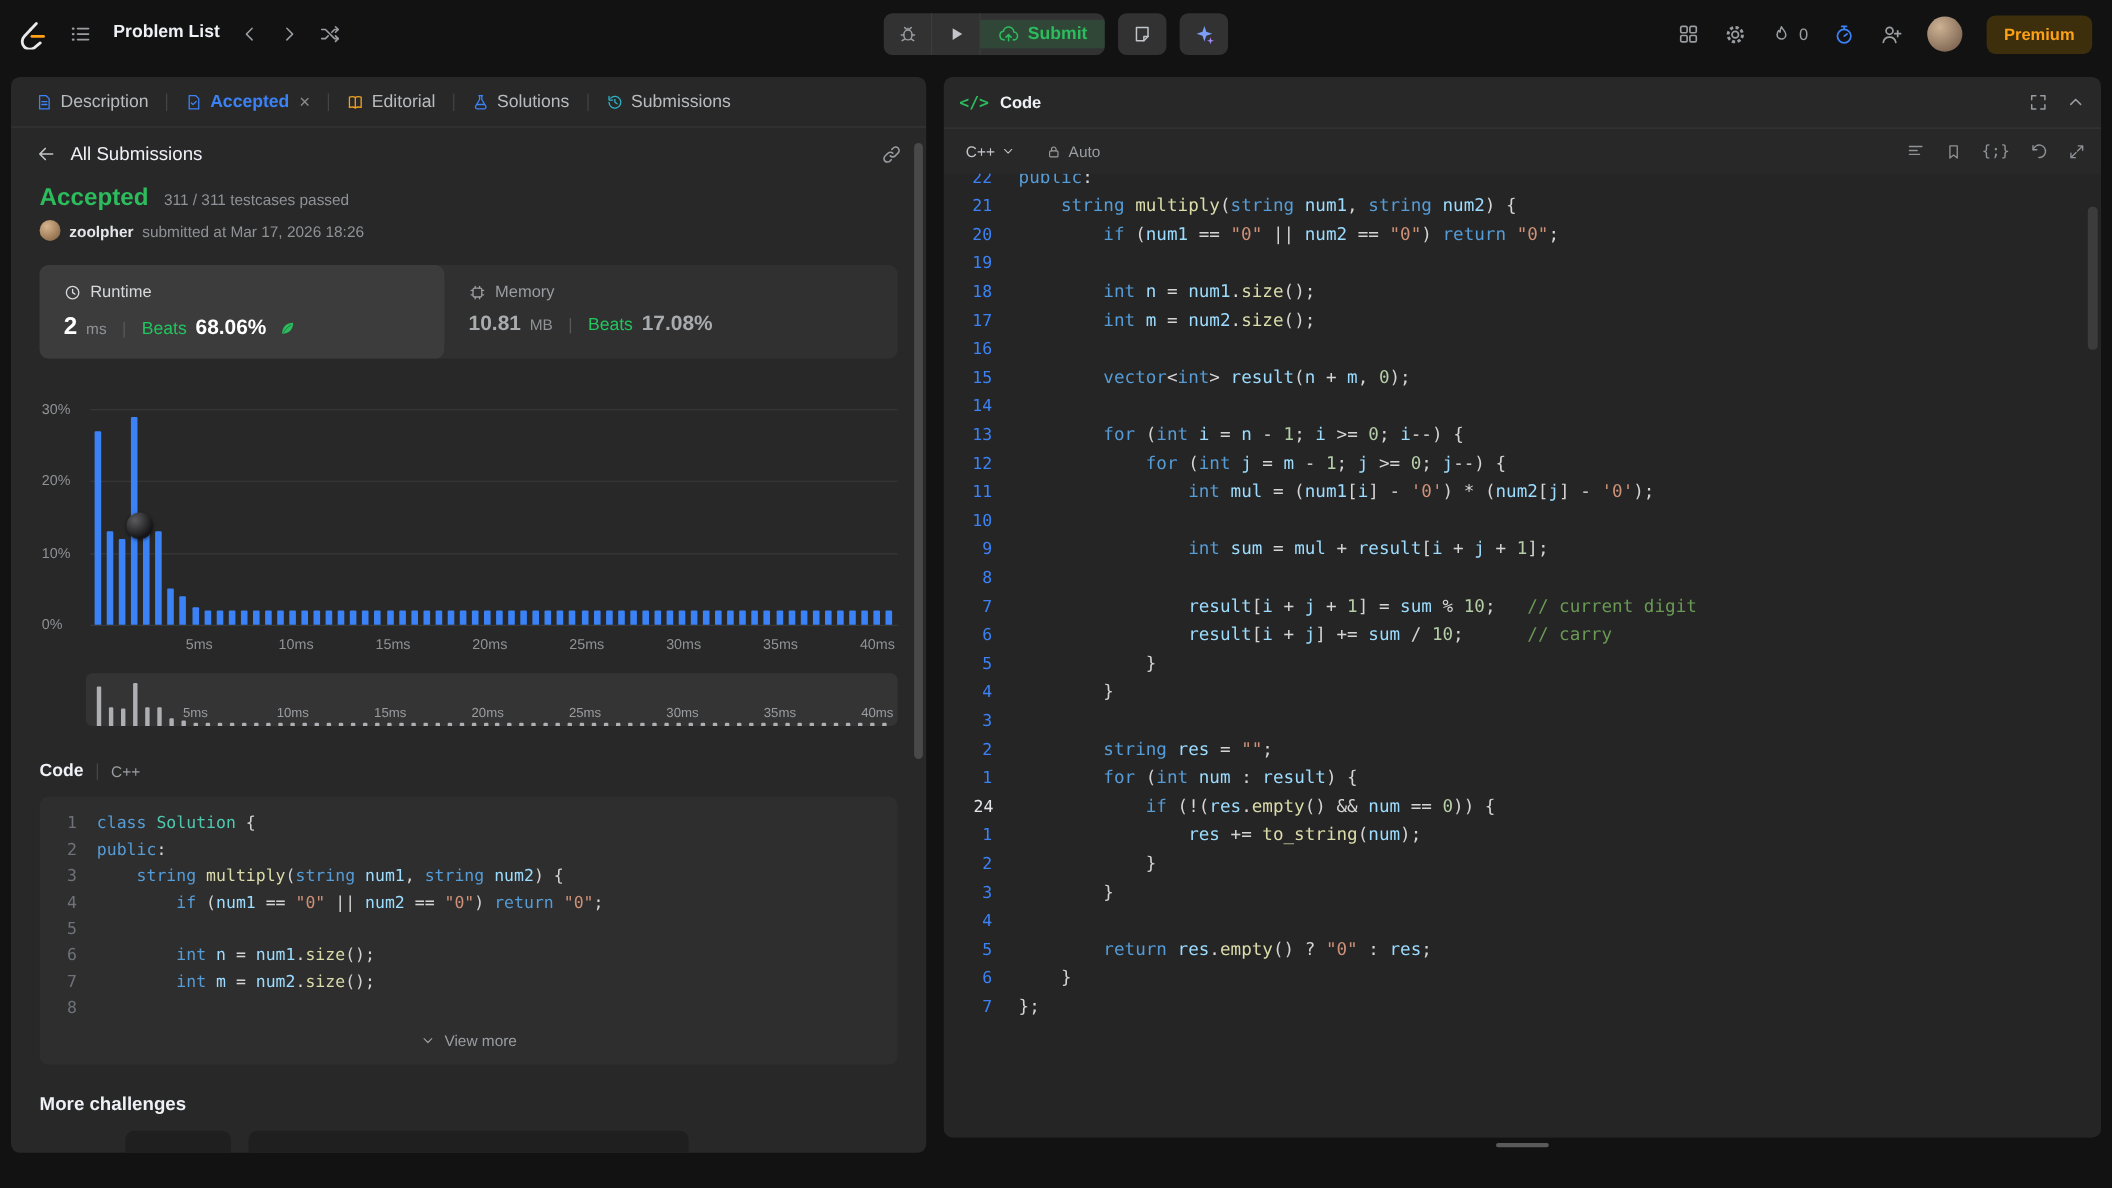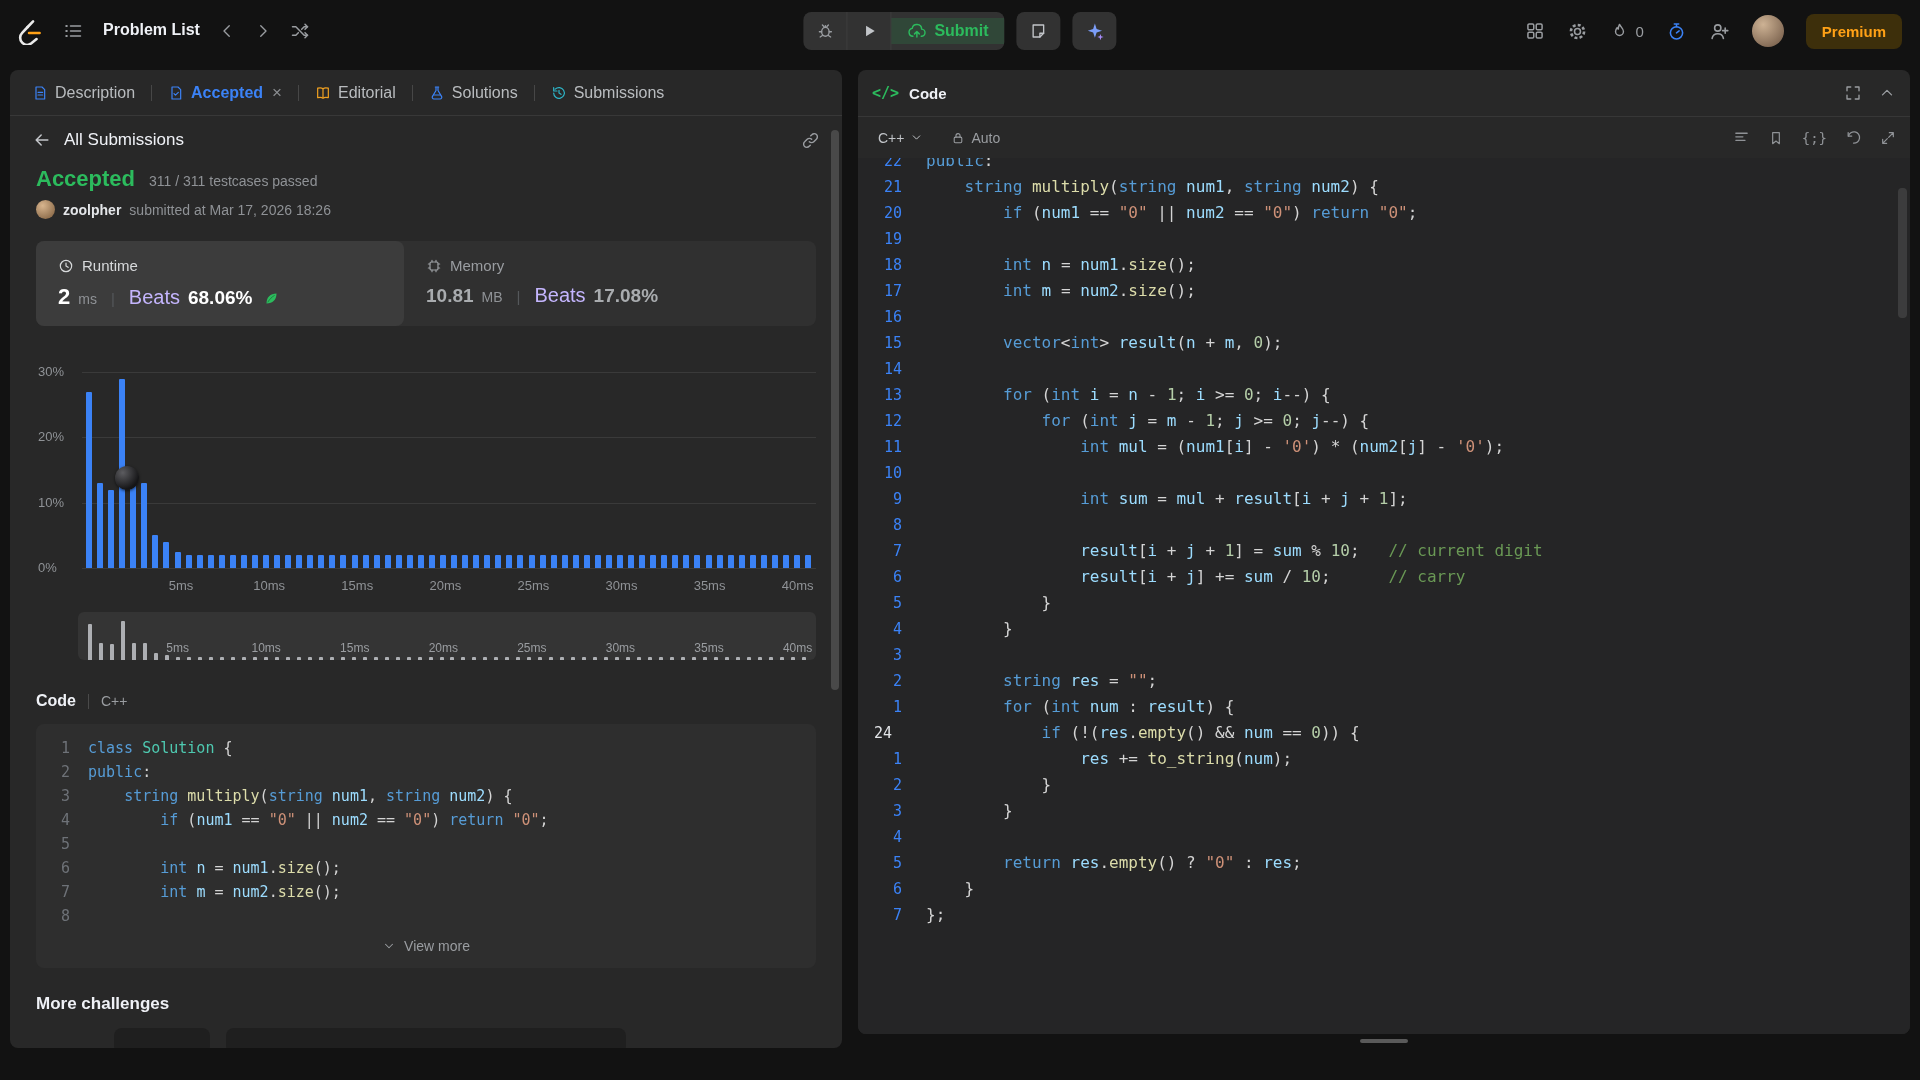--- a/index.html
+++ b/index.html
@@ -64,21 +64,21 @@
   .stats-card{margin-top:22px;background:#303030;border-radius:8px;display:flex;align-items:stretch}
   .stat{padding:16px 22px;border-radius:8px;min-width:368px;cursor:pointer}
   .stat.selected{background:#3c3c3c}
   .stat-label{display:flex;align-items:center;gap:8px;font-size:15px;color:#d7d9db}
   .stat.dim .stat-label{color:#9a9da1}
   .stat-val-row{display:flex;align-items:baseline;gap:8px;margin-top:10px}
   .stat-big{font-size:22px;font-weight:700;color:#fff}
   .stat.dim .stat-big{color:#a9acaf;font-size:19px}
   .stat-unit{color:#8f9296;font-size:14px}
   .stat-sep{color:#55585b;margin:0 6px;font-size:15px}
-  .beats-word{color:#c4b5fd;font-size:20px}
+  .beats-word{color:#22c55e;font-size:16px}
   .beats-val{font-size:19px;font-weight:700;color:#fff}
   .stat.dim .beats-val{color:#a9acaf}
   .leaf{display:inline-flex;margin-left:4px;transform:translateY(2px)}
 
   
   .chart-wrap{margin:46px 0 0 46px;position:relative;height:196px}
   .gl{position:absolute;left:0;right:0;height:1px;background:#3a3a3a}
   .ylab{position:absolute;left:-44px;top:-8px;font-size:13px;color:#8f9296}
   .bars{position:absolute;inset:0;display:flex;align-items:flex-end;justify-content:space-between;padding:0 4px}
   .bar{width:6px;background:#3b82f6;border-radius:1px 1px 0 0}
@@ -117,21 +117,21 @@
   .ed-toolbar{height:42px;display:flex;align-items:center;padding:0 14px;gap:8px;border-top:1px solid rgba(255,255,255,.07);flex-shrink:0}
   .lang-sel{display:flex;align-items:center;gap:6px;color:#c2c5c9;font-size:14px;cursor:pointer;padding:4px 6px;border-radius:6px}
   .auto-item{display:flex;align-items:center;gap:6px;color:#9a9da1;font-size:14px;margin-left:14px;cursor:pointer}
   .ed-tools{margin-left:auto;display:flex;align-items:center;gap:18px;color:#8f9296}
   .ed-tools .t{cursor:pointer;display:flex}
   .braces-t{font-family:"DejaVu Sans Mono",monospace;font-size:14px;color:#8f9296}
   .ed-body{flex:1;background:#252526;overflow:hidden;position:relative;cursor:text}
   .ed-lines{margin-top:-10px;font-size:16px}
   .ed-lines .cl{height:26px;line-height:26px;display:flex;white-space:pre;font-family:"DejaVu Sans Mono",monospace}
   .ed-lines .ln{width:68px;text-align:right;padding-right:24px;color:#3b82f6;flex-shrink:0;font-size:15px}
-  .ed-lines .cur .ln{text-align:left;padding-left:16px;color:#e2e4e7}
+  .ed-lines .cur .ln{text-align:left;padding-left:27px;color:#e2e4e7}
   .ed-scroll-thumb{position:absolute;right:3px;top:30px;width:9px;height:130px;background:#4d4d4d;border-radius:4px;opacity:.6}
   .ed-status{height:36px;display:flex;align-items:center;padding:0 16px;color:#8f9296;font-size:13.5px;flex-shrink:0}
   .ed-status .pos{margin-left:auto}
 
   .col-gap{height:14px;display:flex;align-items:center;justify-content:center;flex-shrink:0}
   .grip{width:48px;height:4px;border-radius:2px;background:#5a5a5a;cursor:row-resize}
 
   .bottom-panel{height:54px;display:flex;align-items:center;padding:0 16px;gap:14px;flex-shrink:0}
   .btab{display:flex;align-items:center;gap:9px;font-size:15px;font-weight:600;color:#eff1f6;cursor:pointer;padding:6px 8px;border-radius:6px}
 

